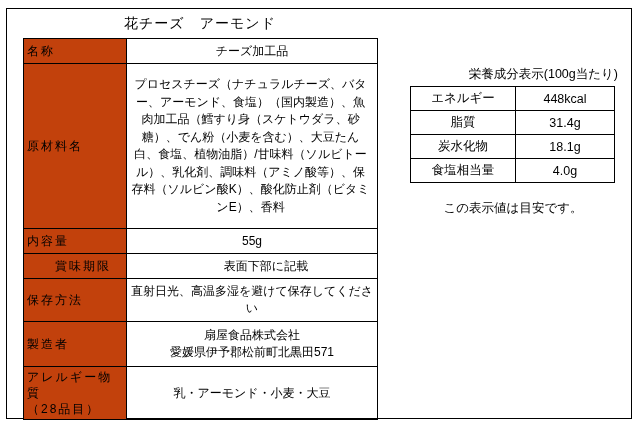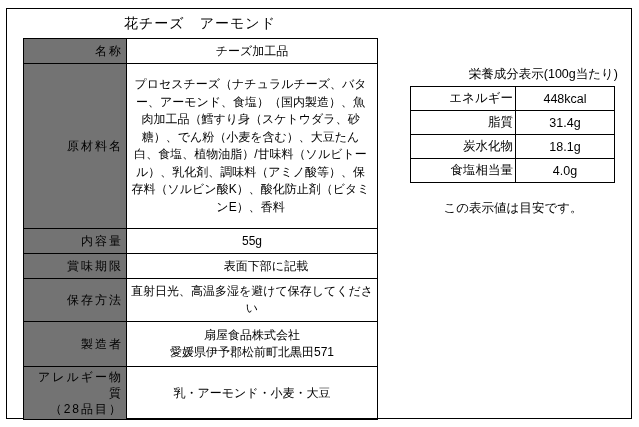--- a/index.html
+++ b/index.html
@@ -50,22 +50,22 @@
     border-collapse: collapse;
     table-layout: fixed;
   }
   .main-table td {
     border: 1px solid #000000;
     font-size: 12px;
     padding: 2px 3px;
     vertical-align: middle;
   }
   .main-table td.label {
-    background: #737373;
-    text-align: right;
+    background: #c2410c;
+    text-align: left;
     width: 96px;
     letter-spacing: 2px;
     line-height: 16px;
   }
   .main-table td.value {
     text-align: center;
     line-height: 17px;
   }
   .main-table td.value.just {
     text-align: center;
@@ -102,21 +102,21 @@
     table-layout: fixed;
   }
   .nutrition-table td {
     border: 1px solid #000000;
     font-size: 12.5px;
     height: 21px;
     text-align: center;
     vertical-align: middle;
     padding: 1px 2px;
   }
-  .nutrition-table td.n-label { width: 100px; text-align: right; }
+  .nutrition-table td.n-label { width: 100px; }
   .nutrition-note {
     position: absolute;
     left: 408px;
     top: 200px;
     width: 210px;
     text-align: center;
     font-size: 12.5px;
   }
 </style>
 </head>

